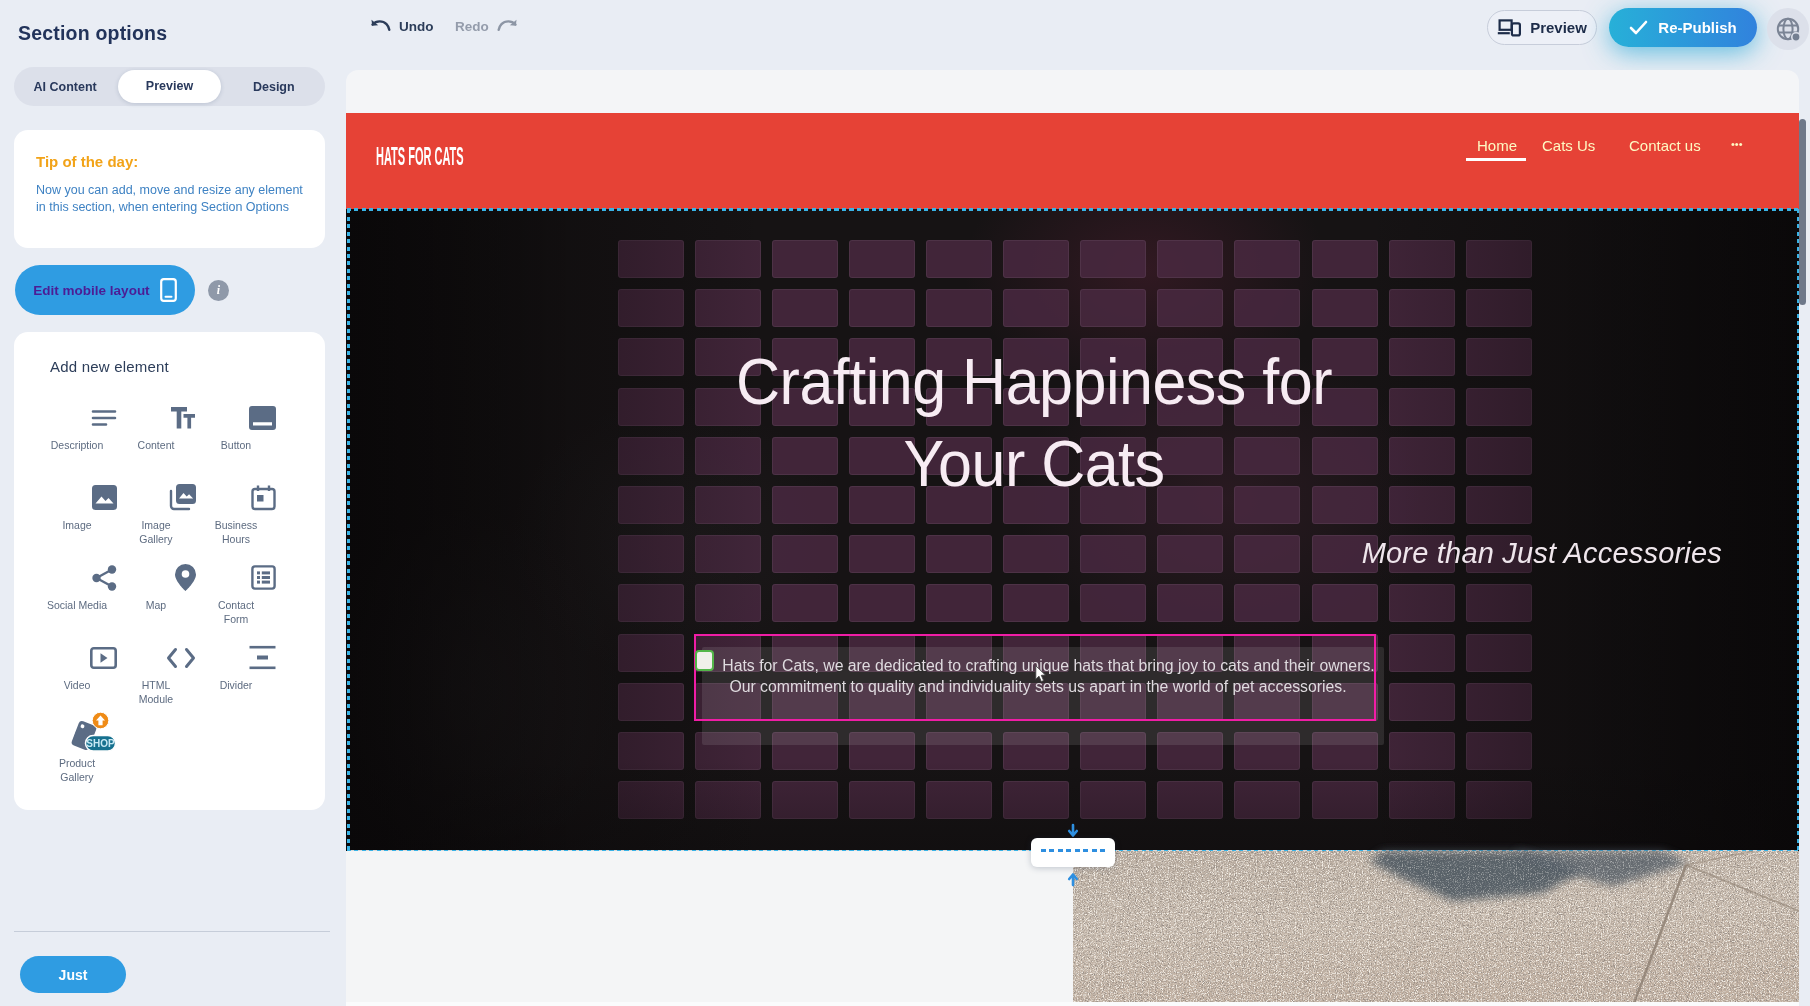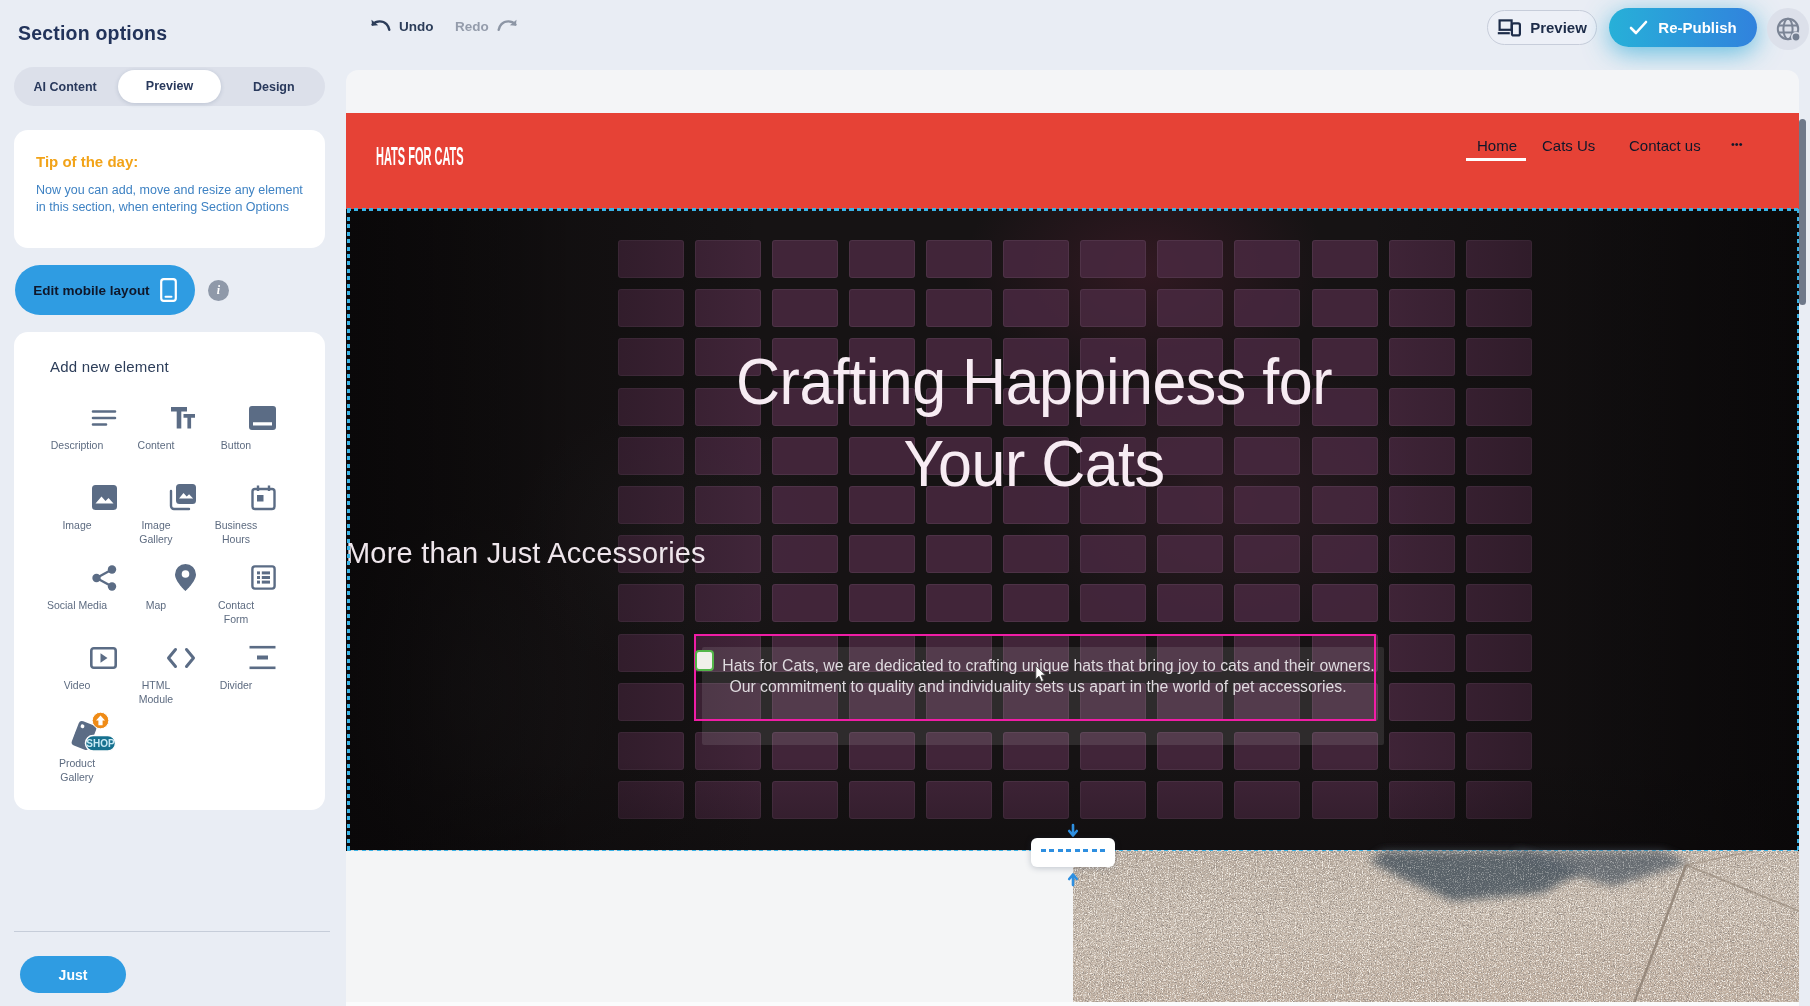--- a/index.html
+++ b/index.html
@@ -15,55 +15,55 @@
  background:linear-gradient(90deg,#27b0d8,#3182dd);display:flex;align-items:center;justify-content:center;gap:10px;
  color:#fff;font-size:15px;font-weight:700;box-shadow:0 6px 26px rgba(44,170,215,.7);}
 .globe{left:1767px;top:8px;width:42px;height:42px;border-radius:50%;background:#dce0ea;display:flex;align-items:center;justify-content:center;}
 
 .tabs{left:14px;top:67px;width:311px;height:39px;border-radius:20px;background:#dce0ea;display:flex;align-items:center;}
 .tab{flex:1;text-align:center;font-size:12.5px;font-weight:700;color:#29395c;}
 .tab.on{background:#fff;border-radius:17px;height:33px;line-height:33px;margin:0 2px;box-shadow:0 1px 4px rgba(40,60,100,.18);}
 .tip{left:14px;top:130px;width:311px;height:118px;background:#fff;border-radius:14px;padding:23px 22px;}
 .tip h3{color:#f2a318;font-size:15px;font-weight:700;margin-bottom:12px;}
 .tip p{color:#3e82c3;font-size:12.5px;line-height:17px;white-space:nowrap;}
-.btn-mob{left:15px;top:265px;width:180px;height:50px;border-radius:25px;background:#2f9ce2;display:flex;align-items:center;justify-content:center;gap:10px;color:#0f172a;font-size:13.5px;font-weight:700;}
+.btn-mob{left:15px;top:265px;width:180px;height:50px;border-radius:25px;background:#2f9ce2;display:flex;align-items:center;justify-content:center;gap:10px;color:#4c1d95;font-size:13.5px;font-weight:700;}
 .info{left:208px;top:280px;width:21px;height:21px;border-radius:50%;background:#8f99a9;color:#fff;font-size:12px;font-weight:700;display:flex;align-items:center;justify-content:center;font-family:"Liberation Serif",serif;font-style:italic;}
 .card{left:14px;top:332px;width:311px;height:478px;background:#fff;border-radius:14px;padding-left:9px;}
 .card h4{position:absolute;left:36px;top:26px;font-size:15px;color:#2c3d59;font-weight:400;letter-spacing:.2px;}
 .el{position:absolute;width:80px;text-align:center;}
 .el b{display:flex;height:27px;align-items:center;justify-content:flex-end;}.el svg{display:block;}
 .el span{display:block;margin-top:8px;font-size:10.5px;line-height:13.5px;color:#5d6b80;}
 .sep{left:14px;top:931px;width:316px;height:1px;background:#c6cdd9;}
 .btn-done{left:20px;top:956px;width:106px;height:37px;border-radius:19px;background:#2f9ce2;color:#fff;font-size:14px;font-weight:700;display:flex;align-items:center;justify-content:center;}
 
 .canvas{left:346px;top:70px;width:1453px;height:936px;border-radius:12px 12px 0 0;overflow:hidden;background:#f4f5f7;}
 .chrome{position:absolute;left:0;top:0;width:100%;height:43px;background:#f0f1f2;}
 .chrome .pill{position:absolute;left:57px;top:5px;width:1384px;height:33px;background:#fdfdfd;border-radius:17px;display:flex;align-items:center;}
 .dot{position:absolute;top:17px;width:9px;height:9px;border-radius:50%;background:#d9dbdb;}
 .url{color:#7d2b24;font-size:16.5px;margin-left:10px;padding-top:3px;}
 .domain{color:#2db14a;font-size:14.5px;font-weight:700;margin-left:8px;letter-spacing:.3px;padding-top:3px;}
 .redhead{position:absolute;left:0;top:43px;width:100%;height:96px;background:#e64236;}
 .logo{position:absolute;left:30px;top:29px;color:#fff;font-size:25px;font-weight:700;letter-spacing:0;transform:scaleX(.44);transform-origin:left center;white-space:nowrap;}
-.nav{position:absolute;left:0;top:24px;width:100%;height:30px;color:#0f172a;font-size:15px;}
+.nav{position:absolute;left:0;top:24px;width:100%;height:30px;color:#fef9c3;font-size:15px;}
 .nav span{position:absolute;}
 .nav .hm{position:relative;}
 .nav .hm::after{content:"";position:absolute;left:-11px;right:-9px;top:21px;height:2.5px;background:#fff;}
 
 .hero{position:absolute;left:0;top:139px;width:100%;height:642px;background:#161314;}
 .hero::before{content:"";position:absolute;inset:0;background:
  radial-gradient(260px 180px at 800px 60px,rgba(120,40,70,.28),transparent 70%),
  radial-gradient(300px 220px at 880px 290px,rgba(110,50,80,.22),transparent 70%),
  radial-gradient(240px 200px at 330px 330px,rgba(90,85,90,.10),transparent 70%),
  radial-gradient(220px 260px at 120px 480px,rgba(95,90,95,.09),transparent 70%),
  linear-gradient(90deg,rgba(0,0,0,.55) 0,rgba(0,0,0,0) 230px,rgba(0,0,0,0) 1210px,rgba(0,0,0,.5) 100%);}
 .grid{position:absolute;inset:0;}
 .grid i{position:absolute;width:66px;height:38px;border-radius:3px;background:rgba(74,41,66,.82);box-shadow:inset 0 0 0 1px rgba(190,170,185,.10);}
 .gridshade{position:absolute;inset:0;background:linear-gradient(90deg,rgba(10,8,9,.72) 0,rgba(10,8,9,.25) 290px,rgba(10,8,9,0) 420px,rgba(10,8,9,0) 1020px,rgba(10,8,9,.3) 1180px,rgba(10,8,9,.62) 100%),linear-gradient(0deg,rgba(10,8,9,.35) 0,rgba(10,8,9,0) 90px);}
 .h1{position:absolute;left:0;top:131px;width:1376px;text-align:center;color:#f7ecf3;font-size:61px;line-height:78px;font-weight:400;letter-spacing:-.5px;transform:scaleY(1.06);transform-origin:0 0;}
-.h2{position:absolute;left:0;top:328px;width:1376px;text-align:left;color:#efe6ec;font-size:29px;font-weight:400;letter-spacing:.2px;}
+.h2{position:absolute;left:0;top:328px;width:1376px;text-align:right;color:#efe6ec;font-size:29px;font-weight:400;letter-spacing:.2px;font-style:italic;}
 .ghost{position:absolute;left:356px;top:438px;width:682px;height:98px;background:rgba(205,205,210,.13);border-radius:2px;}
 .selbox{position:absolute;left:348px;top:425px;width:682px;height:87px;border:2.5px solid #f01da6;}
 .ptext{position:absolute;left:348px;top:446px;width:688px;text-align:center;color:#dfdbdf;font-size:15.8px;line-height:21px;font-style:normal;}.ptext i{font-style:normal}
 .chk{position:absolute;left:349px;top:441px;width:19px;height:21px;background:#f0f0ea;border:2.5px solid #53b649;border-radius:4px;box-sizing:border-box;}
 .dashT{position:absolute;left:1px;top:138px;width:1451px;height:2.5px;background:repeating-linear-gradient(90deg,#39b3e6 0,#39b3e6 4px,rgba(0,0,0,0) 4px,rgba(0,0,0,0) 7.5px);}
 .dashB{position:absolute;left:1px;top:780px;width:1451px;height:2.5px;background:repeating-linear-gradient(90deg,#39b3e6 0,#39b3e6 4px,rgba(255,255,255,.85) 4px,rgba(255,255,255,.85) 7.5px);}
 .dashL{position:absolute;left:1px;top:139px;height:642px;width:2.5px;background:repeating-linear-gradient(180deg,#39b3e6 0,#39b3e6 4px,rgba(0,0,0,0) 4px,rgba(0,0,0,0) 7.5px);}
 .dashR{position:absolute;left:1450.5px;top:139px;height:642px;width:2.5px;background:repeating-linear-gradient(180deg,#39b3e6 0,#39b3e6 4px,rgba(0,0,0,0) 4px,rgba(0,0,0,0) 7.5px);}
 
 .bwhite{position:absolute;left:0;top:781px;width:727px;height:155px;background:#f4f5f6;}

